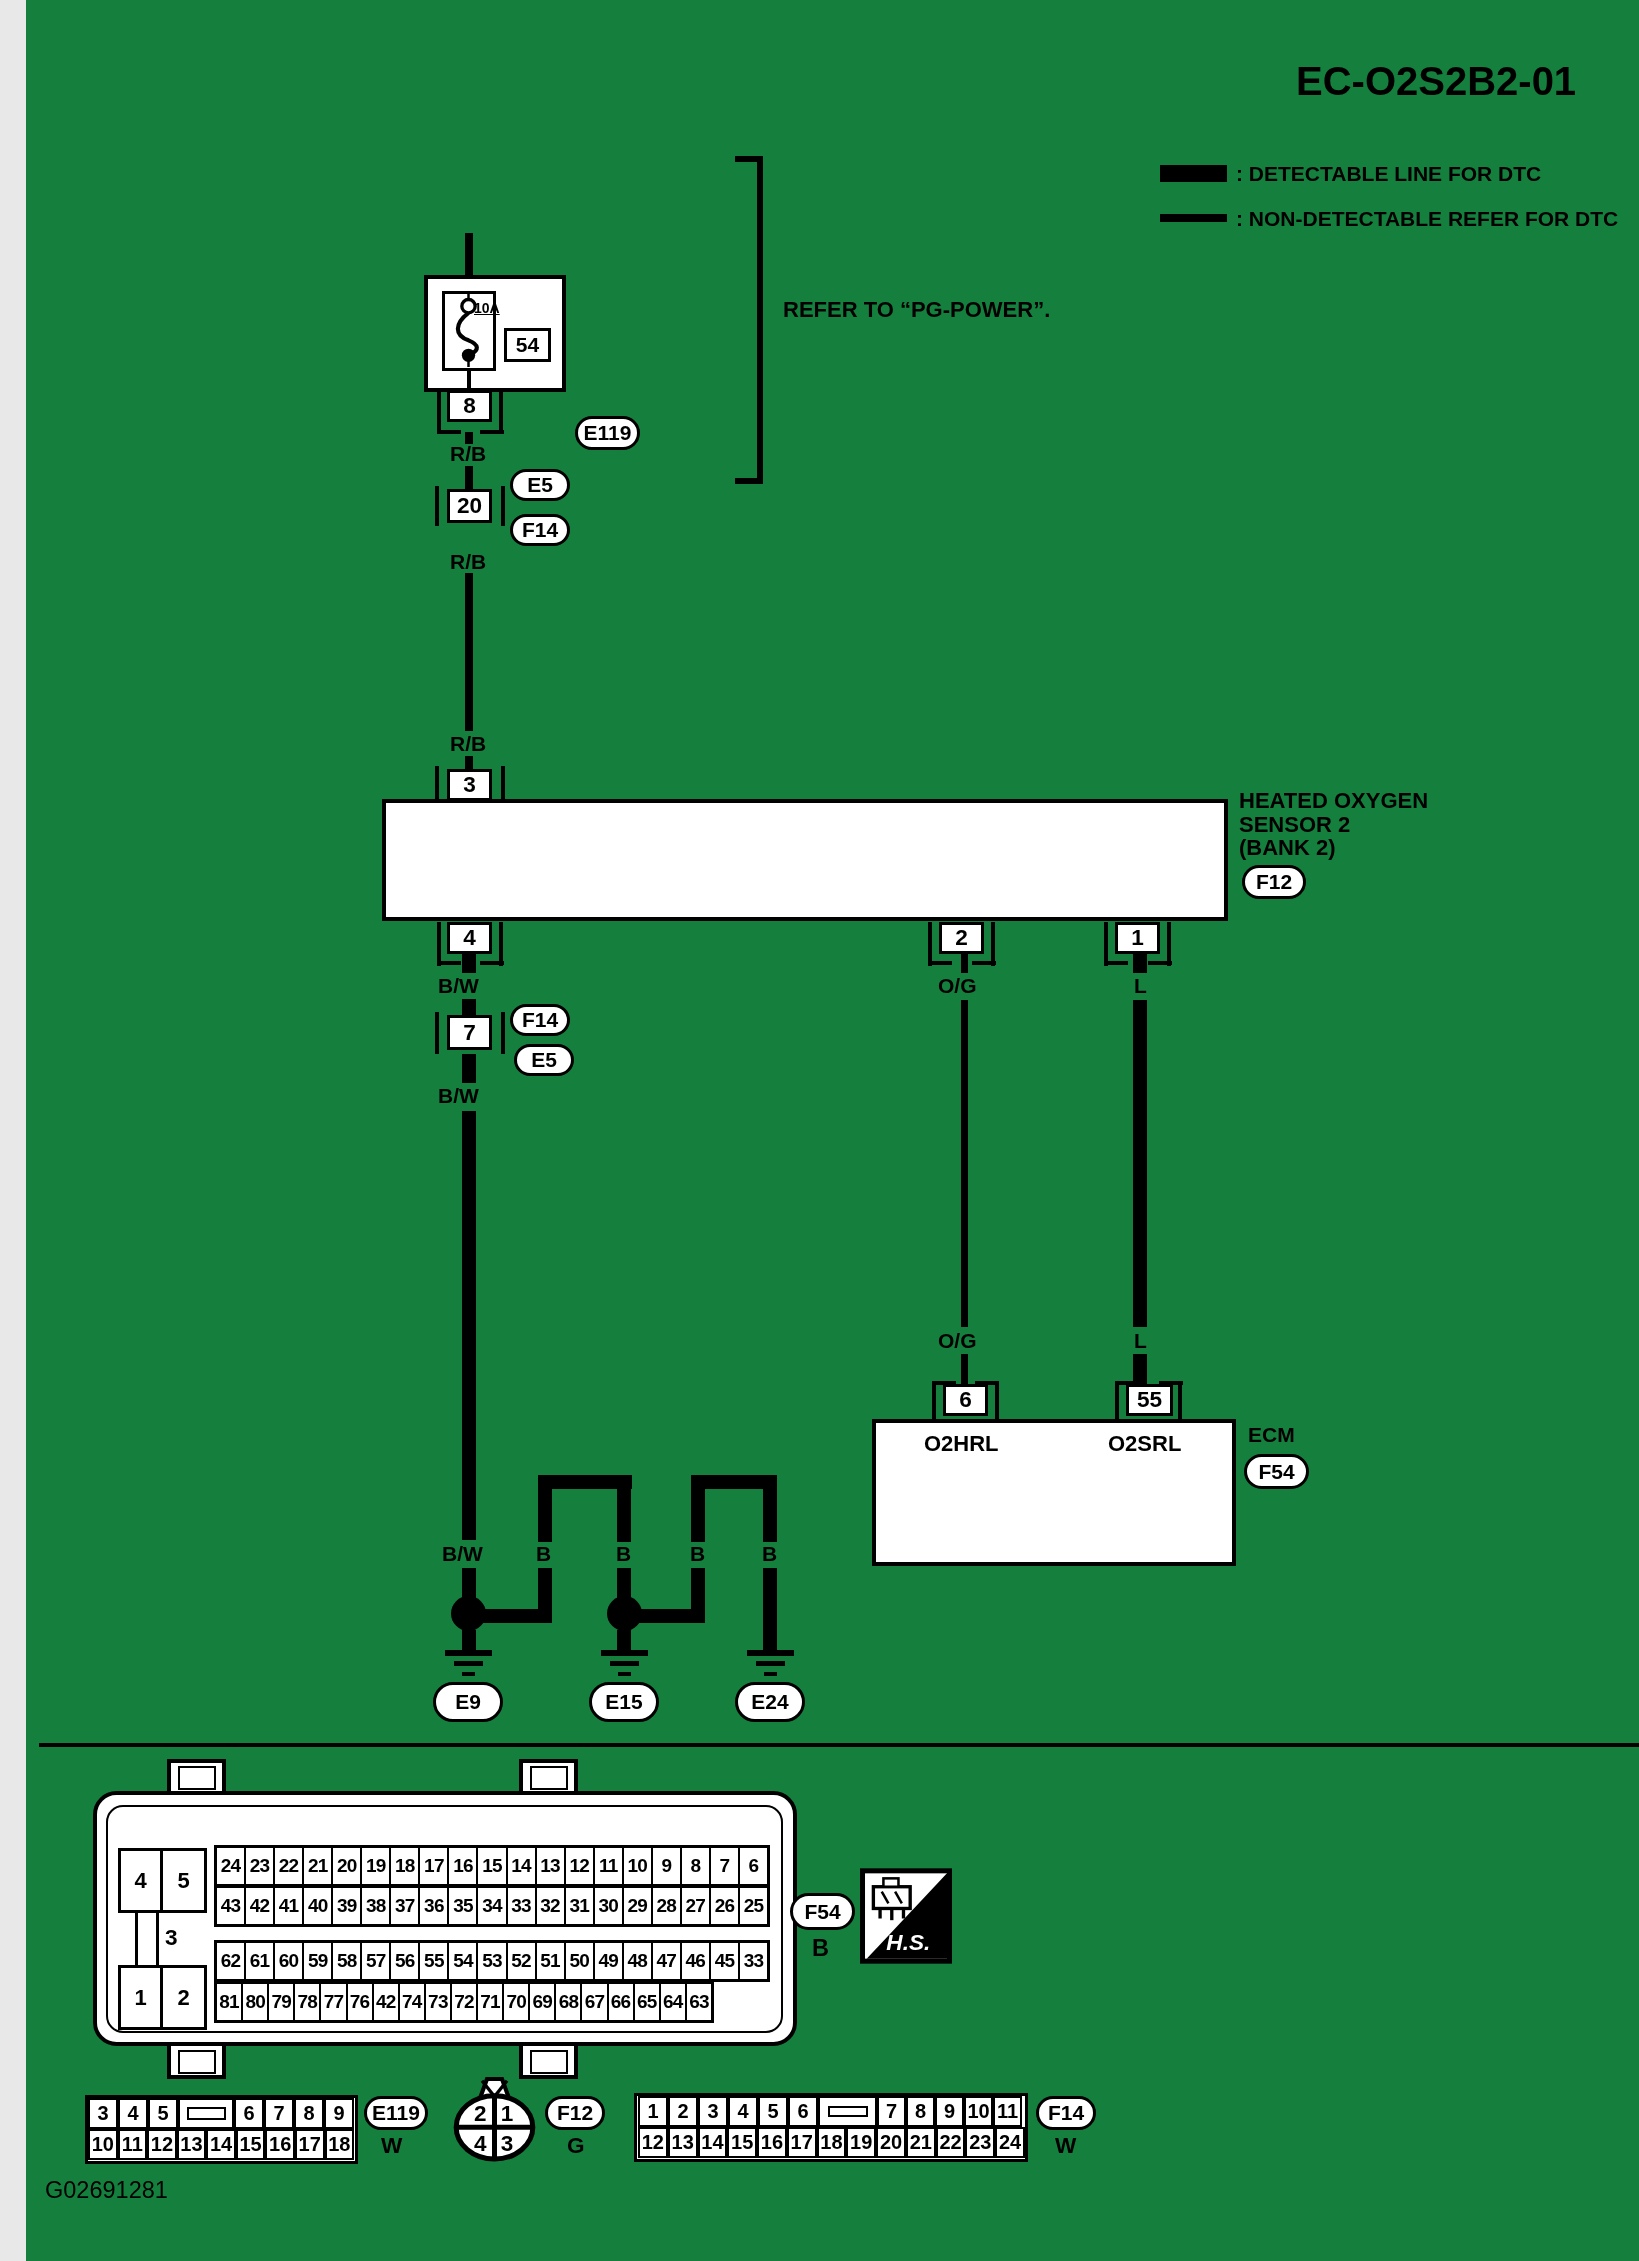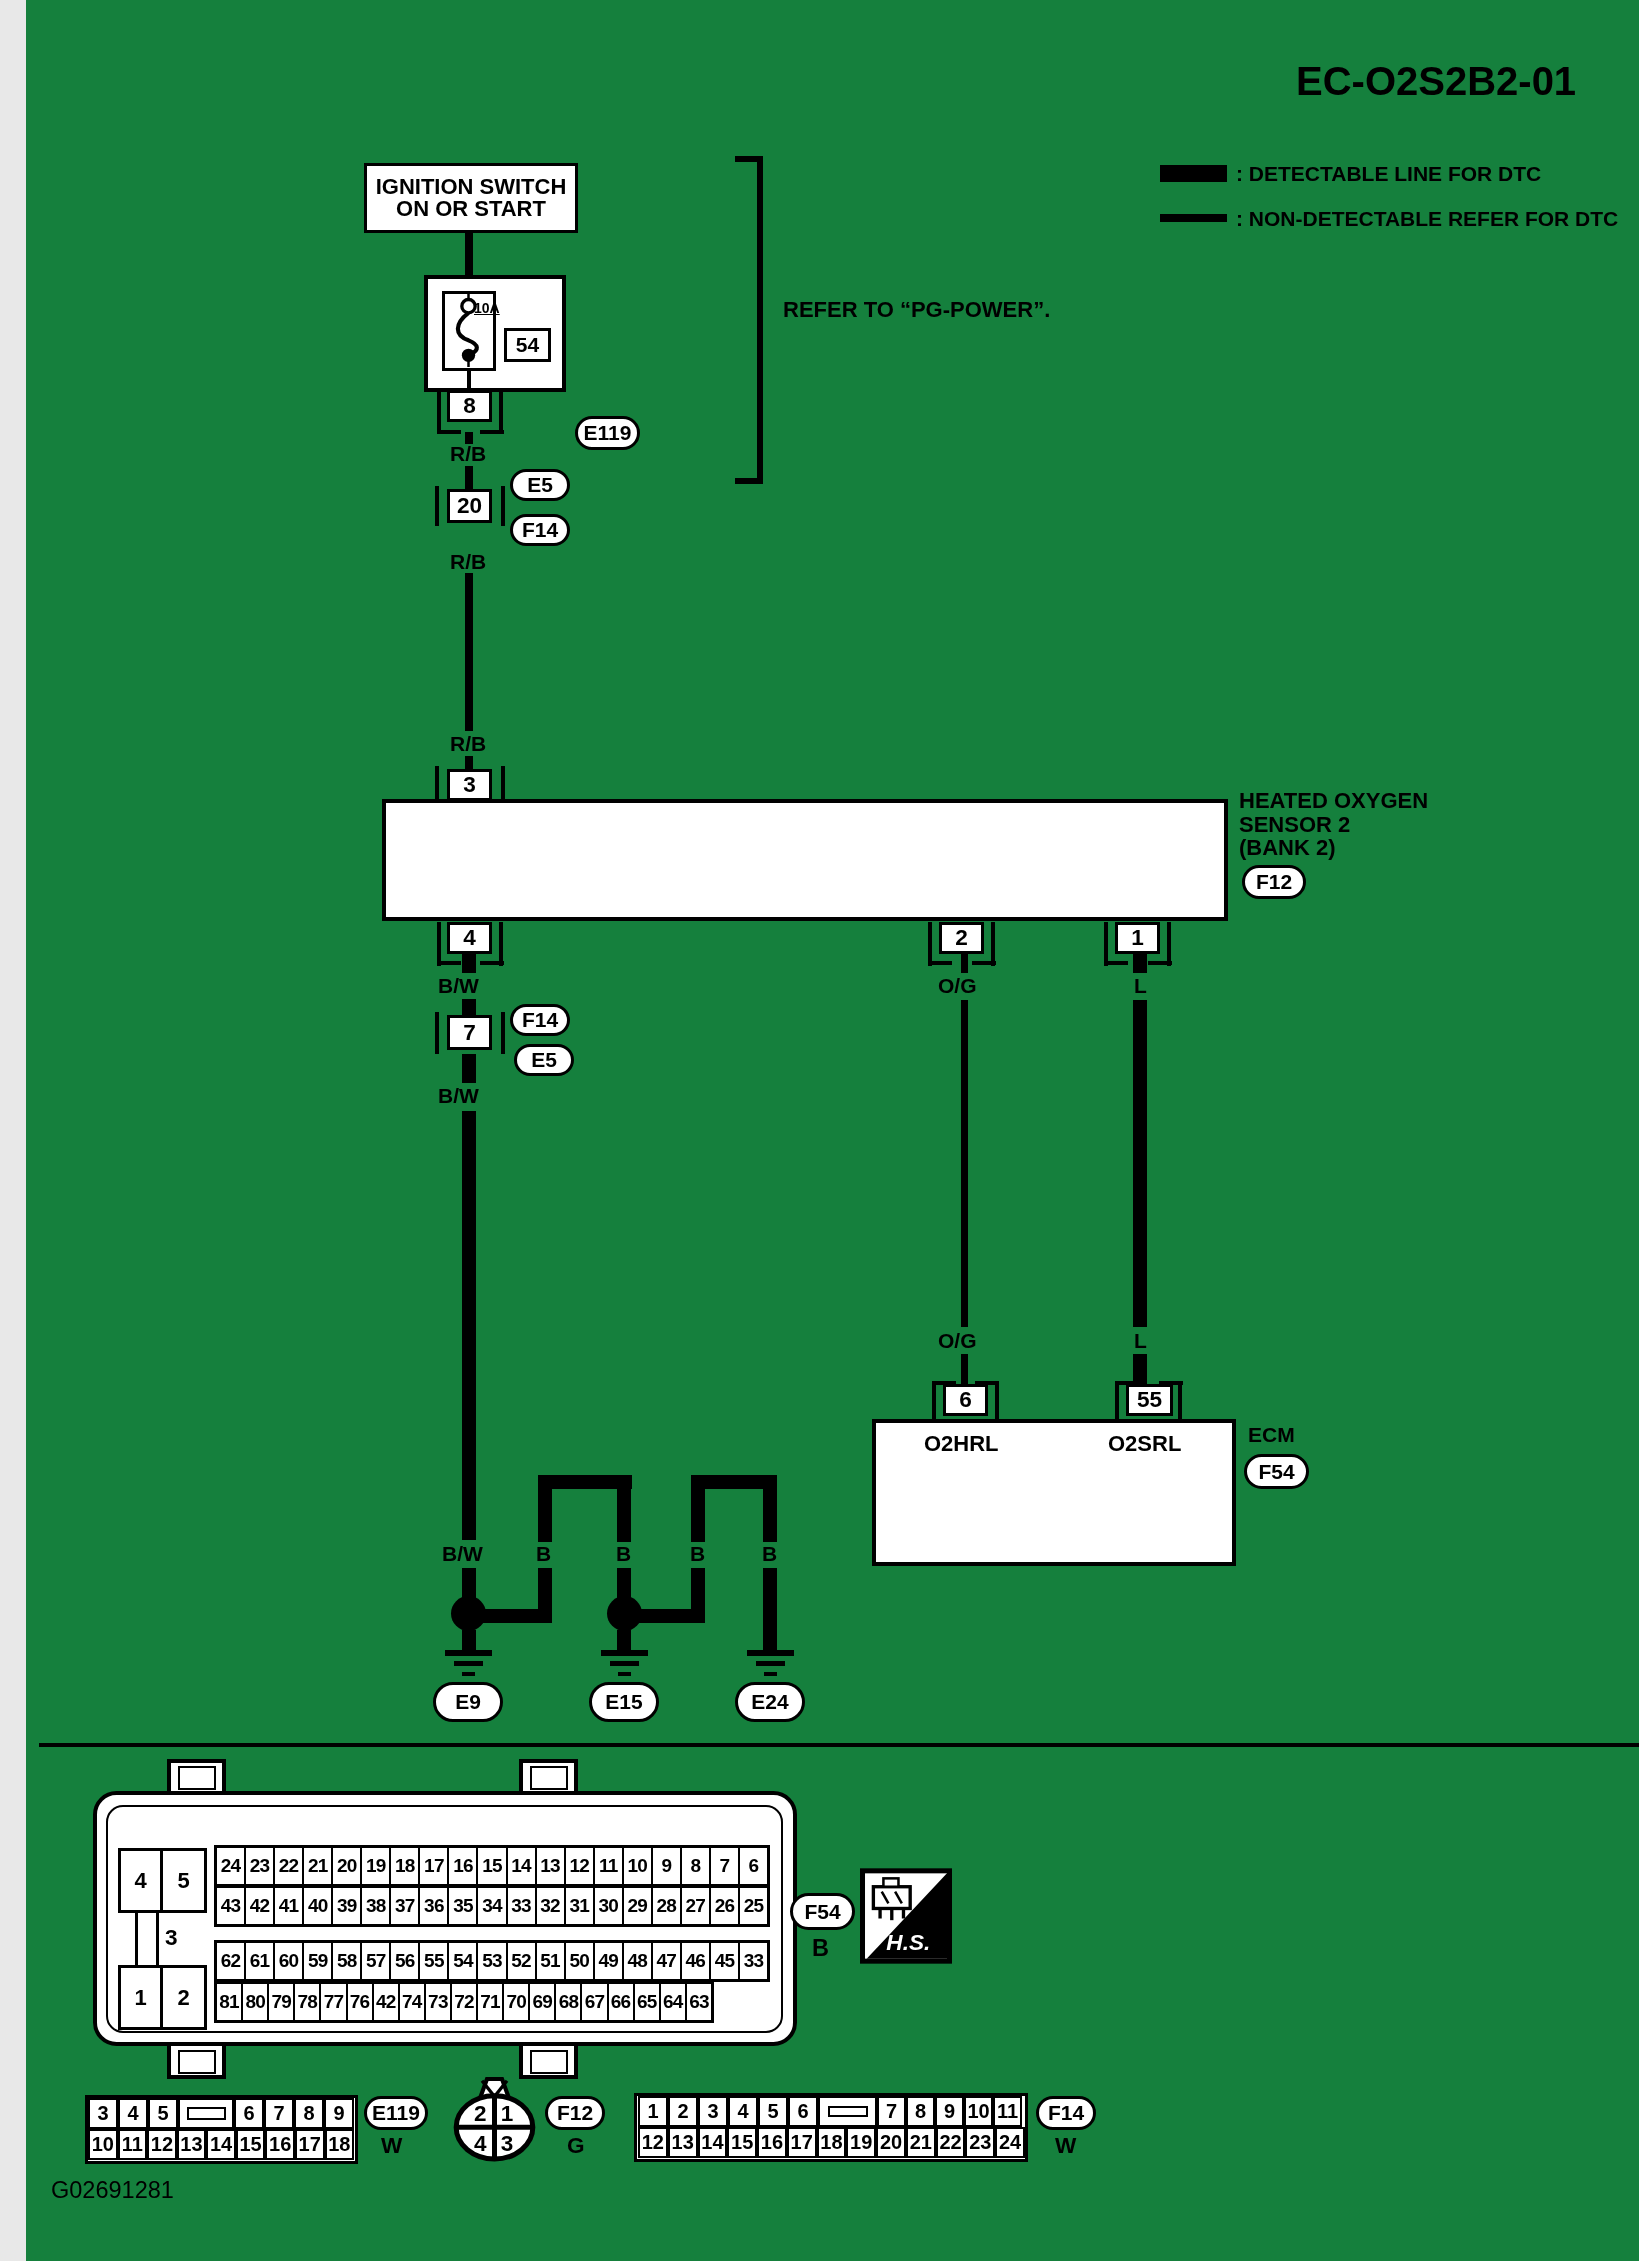--- a/index.html
+++ b/index.html
@@ -28,24 +28,20 @@
 
 <div id="canvas">
 
   <div class="lbl" style="left:1270px;top:59px;font-size:40px;letter-spacing:0px;">EC-O2S2B2-01</div>
 
   <div class="w" style="left:1134px;top:165px;width:67px;height:17px;"></div>
   <div class="lbl" style="left:1210px;top:162px;font-size:21px;">: DETECTABLE LINE FOR DTC</div>
   <div class="w" style="left:1134px;top:214px;width:67px;height:8.4px;"></div>
   <div class="lbl" style="left:1210px;top:207px;font-size:21px;">: NON-DETECTABLE REFER FOR DTC</div>
 
-  <div class="box" style="left:338px;top:163px;width:214px;height:70px;display:flex;flex-direction:column;align-items:center;justify-content:center;">
-    <div class="tline">IGNITION SWITCH</div>
-    <div class="tline">ON OR START</div>
-  </div>
   <div class="w" style="left:439px;top:233px;width:7.5px;height:45px;"></div>
 
   <div class="box" style="left:398px;top:275px;width:142px;height:117px;border-width:4.2px;"></div>
   <div class="box" style="left:416px;top:291px;width:54px;height:80px;"></div>
   <svg style="position:absolute;left:418px;top:292px;" width="49" height="75" viewBox="0 0 58 90">
     <line x1="29" y1="0" x2="29" y2="10" stroke="#000" stroke-width="3"></line>
     <circle cx="29" cy="17" r="8" fill="#fff" stroke="#000" stroke-width="4"></circle>
     <path d="M29 25 C 12 38, 12 52, 29 58 C 42 63, 42 70, 31 75" fill="none" stroke="#000" stroke-width="5"></path>
     <circle cx="29" cy="76" r="8" fill="#000"></circle>
     <line x1="29" y1="80" x2="29" y2="90" stroke="#000" stroke-width="3"></line>
@@ -394,16 +390,16 @@
       <div class="scell" style="flex:1;height:31px;">19</div>
       <div class="scell" style="flex:1;height:31px;">20</div>
       <div class="scell" style="flex:1;height:31px;">21</div>
       <div class="scell" style="flex:1;height:31px;">22</div>
       <div class="scell" style="flex:1;height:31px;">23</div>
       <div class="scell" style="flex:1;height:31px;">24</div>
     </div>
   <div class="oval" style="left:1010px;top:2096px;width:60px;height:34px;">F14</div>
   <div class="lbl" style="left:1029px;top:2133px;font-size:22.6px;">W</div>
 
-  <div class="lbl" style="left:25px;top:2177px;font-size:23.5px;font-weight:normal;">G02691281</div>
+  <div class="lbl" style="left:19px;top:2177px;font-size:23.5px;font-weight:normal;">G02691281</div>
 
 </div>
 
 
 </body></html>

